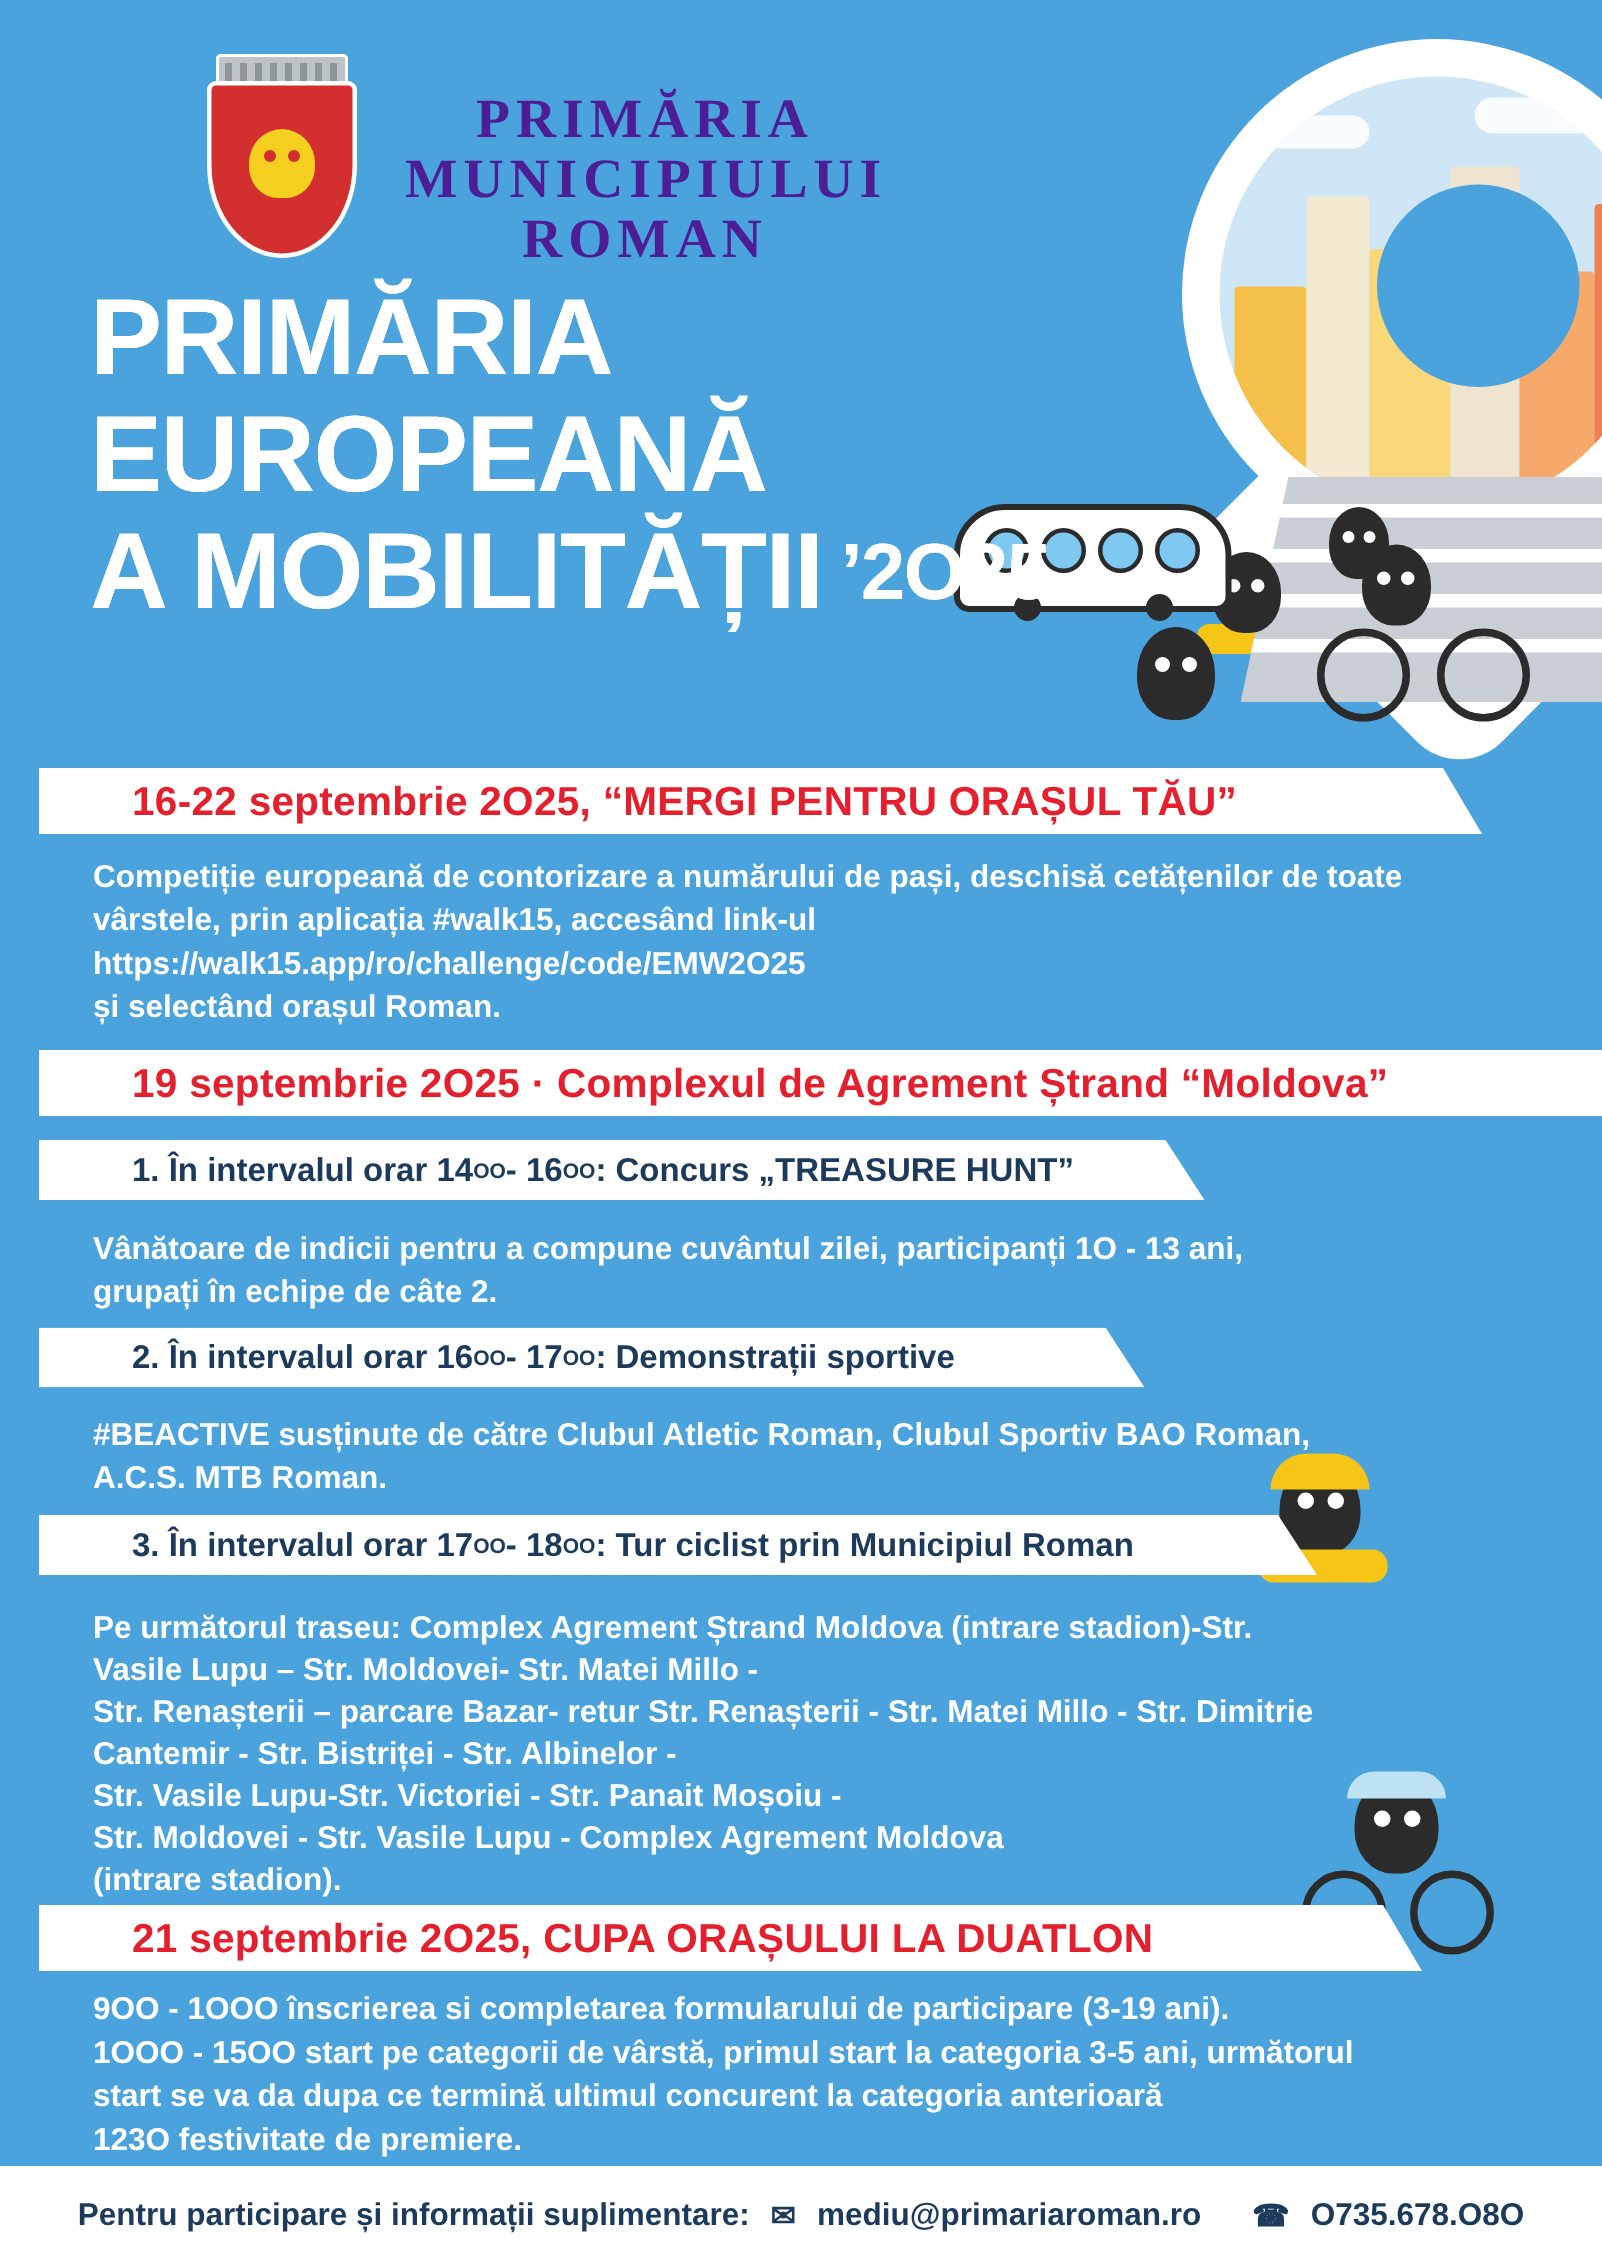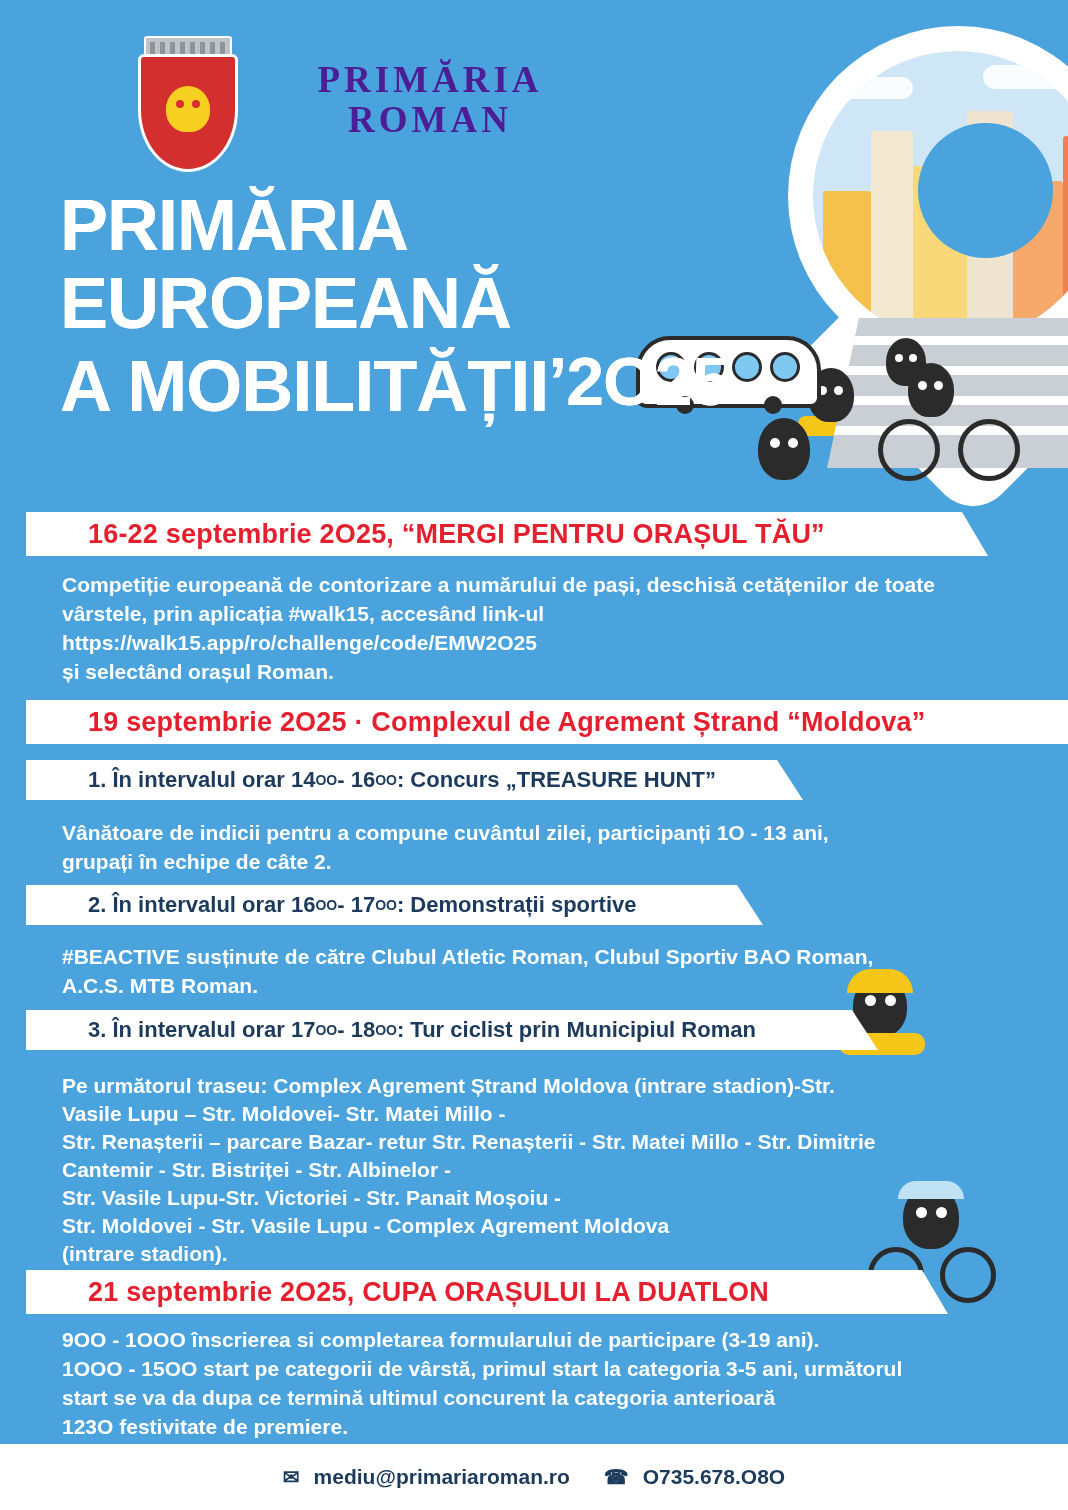--- a/index.html
+++ b/index.html
@@ -267,22 +267,23 @@
     color: #ffffff;
     font-size: 72px;
     font-weight: bold;
     line-height: 78px;
     letter-spacing: -1px;
     z-index: 20;
     text-shadow: 0 0 0 #fff;
   }
   .title .line { display: block; white-space: nowrap; }
   .title .year {
-    font-size: 68px;
+    font-size: 53px;
     vertical-align: 6px;
+    margin-left: 12px;
   }
 
   
   .band {
     position: absolute;
     left: 0;
     background: #ffffff;
     display: flex;
     align-items: center;
     z-index: 15;
@@ -408,20 +409,21 @@
   </div>
 
   <div class="header">
     <div class="crest">
       <div class="crown"></div>
       <div class="shield"></div>
       <div class="lion"></div>
     </div>
     <div class="org-name">
       <div>PRIMĂRIA</div>
+      <div>MUNICIPIULUI</div>
       <div>ROMAN</div>
     </div>
   </div>
 
   <div class="title">
     <span class="line">PRIMĂRIA</span>
     <span class="line">EUROPEANĂ</span>
     <span class="line">
       <span>A MOBILITĂȚII</span><span class="year">’2O25</span>
     </span>
@@ -503,20 +505,21 @@
     </div>
     <div>
       <span>start se va da dupa ce termină ultimul concurent la categoria anterioară</span>
     </div>
     <div>
       <span>12</span><span class="sup">3O</span><span>  festivitate de premiere.</span>
     </div>
   </div>
 
   <div class="footer">
+    <span>Pentru participare și informații suplimentare:</span>
     <span class="icon mail-icon">✉</span>
     <span>mediu@primariaroman.ro</span>
     <span class="sep"></span>
     <span class="icon phone-icon">☎</span>
     <span>O735.678.O8O</span>
   </div>
 
 </div>
 
 </body></html>

